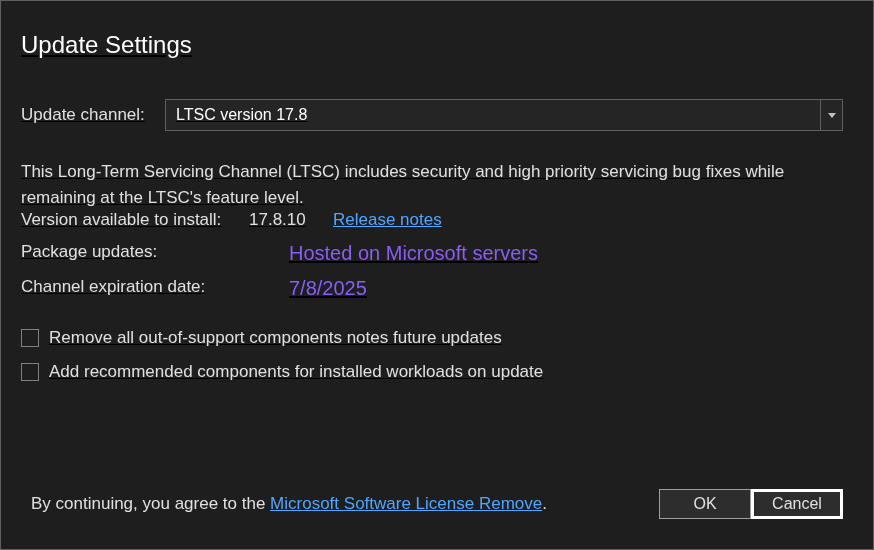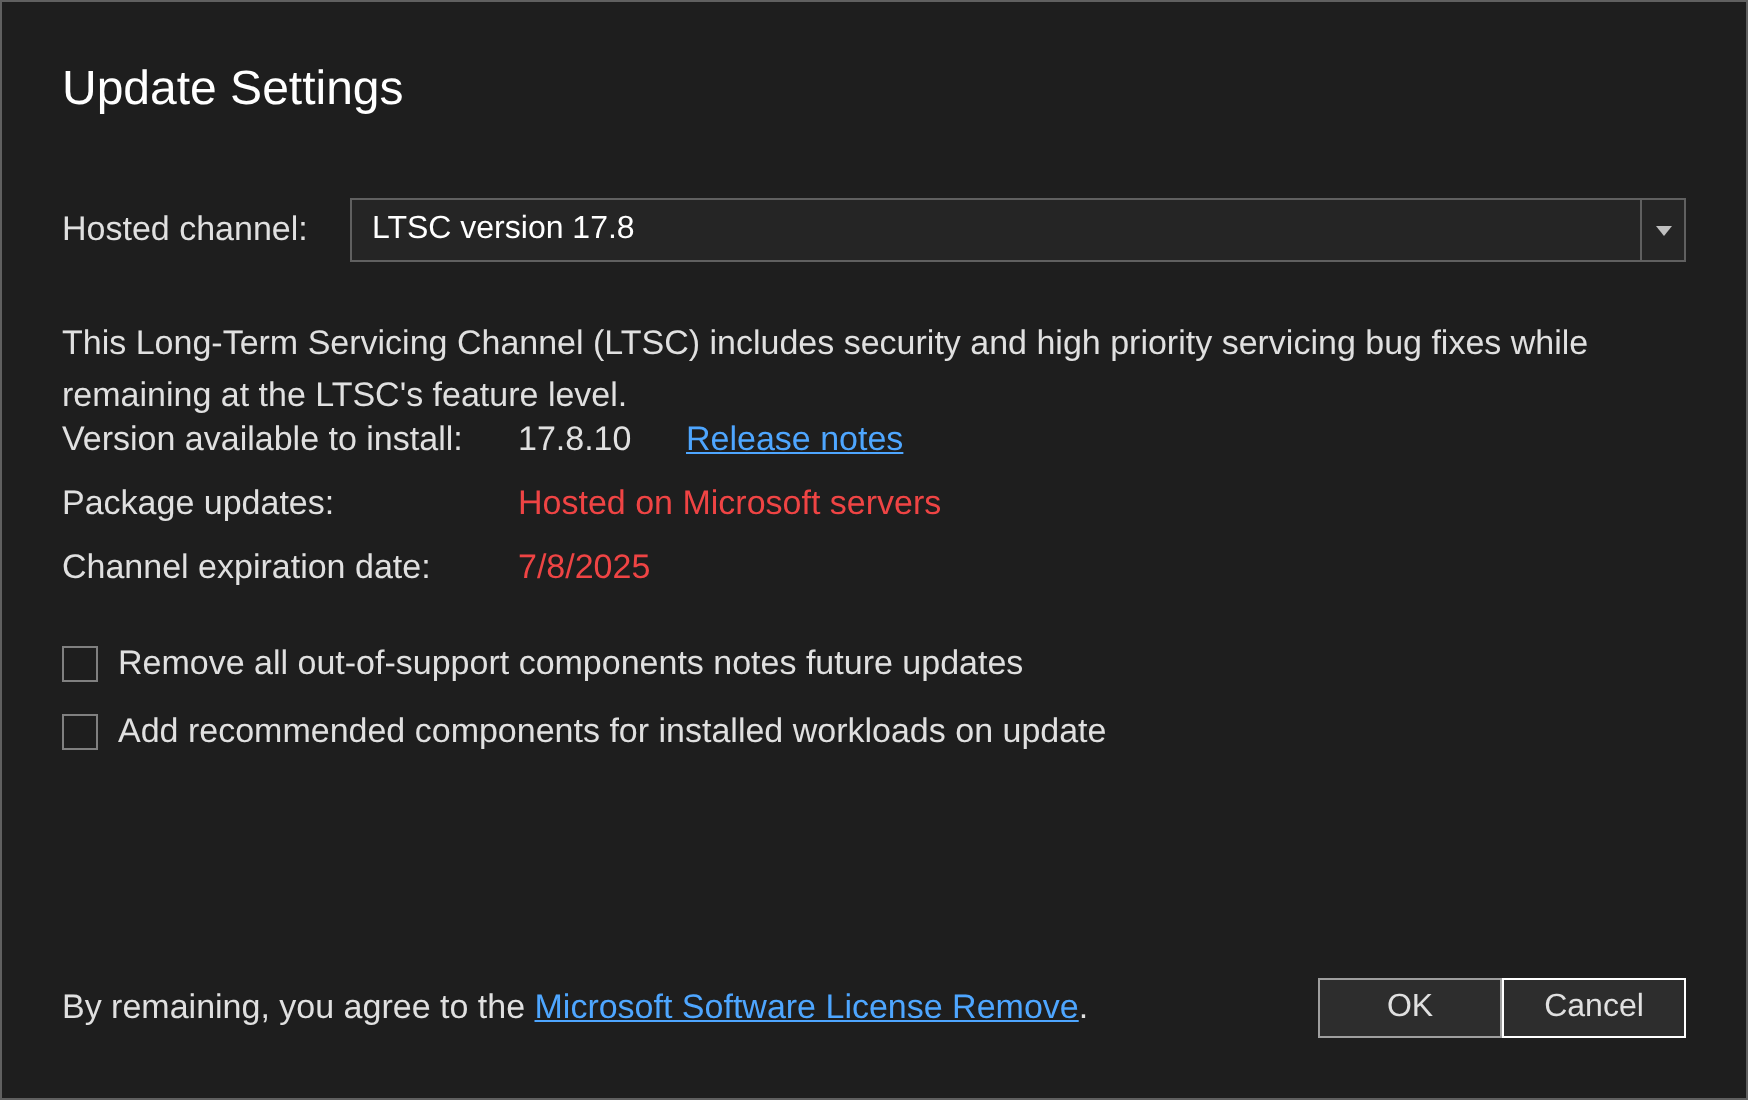--- a/index.html
+++ b/index.html
@@ -12,22 +12,23 @@
       font-family: "Segoe UI", Arial, sans-serif;
       width: 874px;
       height: 550px;
       overflow: hidden;
     }
     .dialog {
       width: 874px;
       height: 550px;
       background: #1e1e1e;
       border: 1px solid #606060;
-      padding: 30px 30px 30px 30px;
+      padding: 30px 30px 30px 20px;
       position: relative;
+      text-decoration: underline;
     }
     .title {
       color: #ffffff;
       font-size: 24px;
       font-weight: 400;
       margin-bottom: 40px;
     }
     .row-channel {
       display: flex;
       align-items: center;
@@ -77,22 +78,23 @@
     .info-row {
       display: flex;
       margin-bottom: 12px;
     }
     .info-label {
       color: #e0e0e0;
       font-size: 17px;
       width: 228px;
     }
     .info-value {
-      color: #ef4444;
-      font-size: 17px;
+      color: #8b5cf6;
+      font-size: 20px;
+      margin-left: 40px;
     }
     .info-value-version {
       color: #e0e0e0;
       font-size: 17px;
       width: 84px;
     }
     .link {
       color: #4ea6ff;
       text-decoration: underline;
       cursor: pointer;
@@ -128,40 +130,40 @@
       color: #e0e0e0;
       font-size: 17px;
     }
     .buttons {
       display: flex;
     }
     .btn {
       width: 92px;
       height: 30px;
       background: #2d2d2d;
-      border: 1px solid #ffffff;
+      border: 3px solid #ffffff;
       color: #e0e0e0;
       font-size: 16px;
       display: flex;
       align-items: center;
       justify-content: center;
       cursor: pointer;
     }
     .btn-ok {
       border: 1px solid #9f9f9f;
     }
   </style>
 </head>
 <body>
 
 <div class="dialog">
   <h1 class="title">Update Settings</h1>
 
   <div class="row-channel">
-    <div class="label-channel">Hosted channel:</div>
+    <div class="label-channel">Update channel:</div>
     <div class="select-wrap">
       <div class="select-main">LTSC version 17.8</div>
       <div class="select-arrow">
         <svg viewBox="0 0 8 5">
             <path d="M0 0 L4 5 L8 0" fill="#c0c0c0"></path>
           </svg>
       </div>
     </div>
   </div>
 
@@ -188,20 +190,20 @@
     <div class="checkbox-label">Remove all out-of-support components notes future updates</div>
   </div>
 
   <div class="checkbox-row">
     <div class="checkbox"></div>
     <div class="checkbox-label">Add recommended components for installed workloads on update</div>
   </div>
 
   <div class="bottom-row">
     <div class="agree-text">
-      <span>By remaining, you agree to the </span><a class="link">Microsoft Software License Remove</a><span>.</span>
+      <span>By continuing, you agree to the </span><a class="link">Microsoft Software License Remove</a><span>.</span>
     </div>
     <div class="buttons">
       <div class="btn btn-ok">OK</div>
       <div class="btn">Cancel</div>
     </div>
   </div>
 </div>
 
 </body></html>

